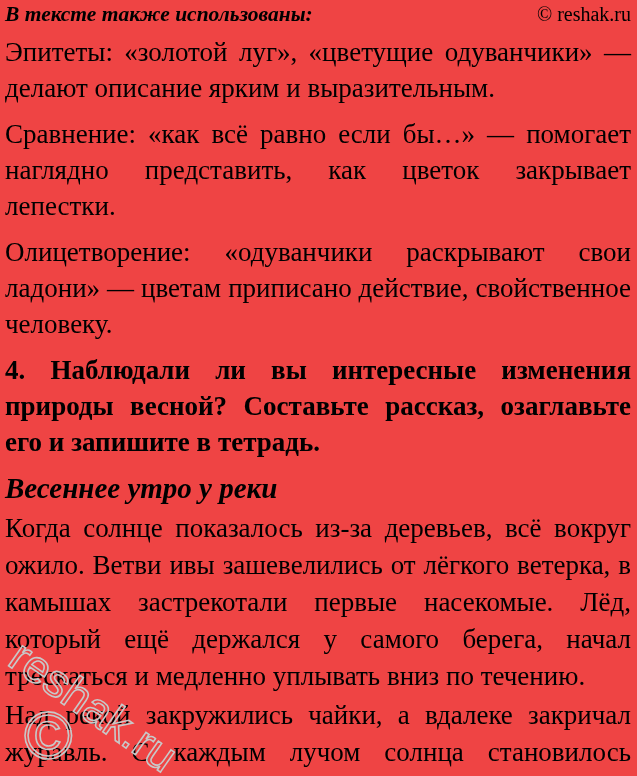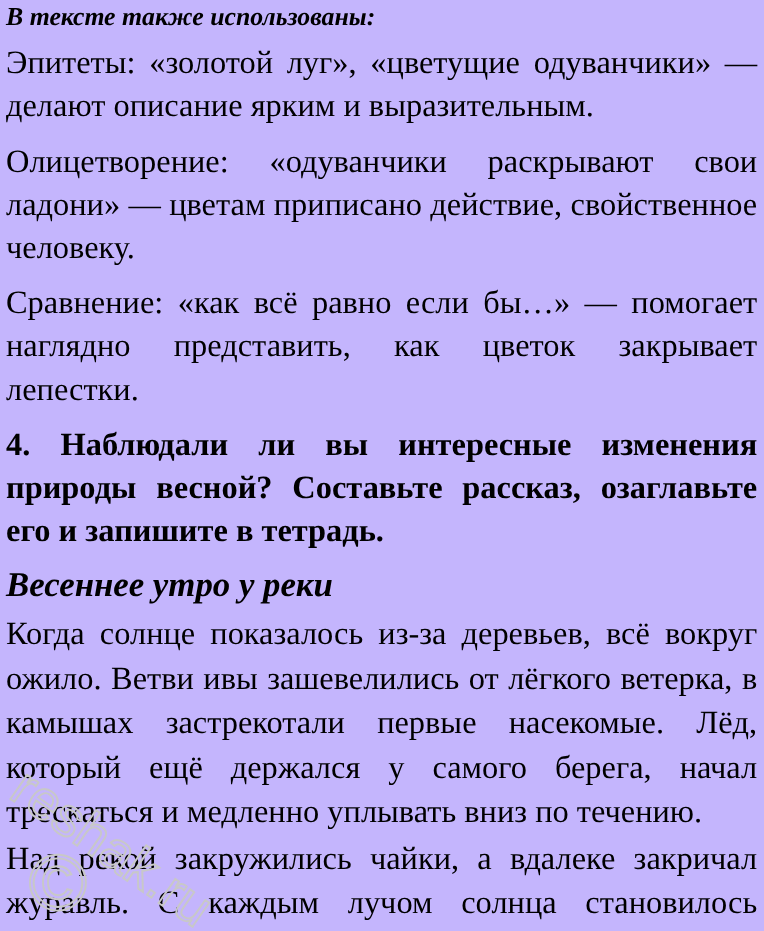--- a/index.html
+++ b/index.html
@@ -13,21 +13,21 @@
     overflow: hidden;
     font-family: "Liberation Serif", serif;
     color: #000000;
   }
   .page {
     position: relative;
     width: 637px;
     height: 776px;
     box-sizing: border-box;
     padding: 0 6px 0 5px;
-    background: #c4b5fd;
+    background: #ef4444;
   }
   .header-row {
     display: flex;
     justify-content: space-between;
     align-items: flex-start;
     line-height: 28px;
     margin-bottom: 6px;
   }
   .section-heading {
     font-size: 21.5px;
@@ -70,27 +70,28 @@
     pointer-events: none;
   }
 </style>
 </head>
 <body>
 
 <div class="page">
 
   <div class="header-row">
     <div class="section-heading">В тексте также использованы:</div>
+    <div class="copyright">© reshak.ru</div>
   </div>
 
   <p class="para">Эпитеты: «золотой луг», «цветущие одуванчики» — делают описание ярким и выразительным.</p>
 
+  <p class="para">Сравнение: «как всё равно если бы…» — помогает наглядно представить, как цветок закрывает лепестки.</p>
+
   <p class="para">Олицетворение: «одуванчики раскрывают свои ладони» — цветам приписано действие, свойственное человеку.</p>
-
-  <p class="para">Сравнение: «как всё равно если бы…» — помогает наглядно представить, как цветок закрывает лепестки.</p>
 
   <p class="para bold">4. Наблюдали ли вы интересные изменения природы весной? Составьте рассказ, озаглавьте его и запишите в тетрадь.</p>
 
   <p class="story-title">Весеннее утро у реки</p>
 
 
   <p class="para story">Когда солнце показалось из-за деревьев, всё вокруг ожило. Ветви ивы зашевелились от лёгкого ветерка, в камышах застрекотали первые насекомые. Лёд, который ещё держался у самого берега, начал трескаться и медленно уплывать вниз по течению.</p>
 
   <p class="para story last">Над рекой закружились чайки, а вдалеке закричал журавль. С каждым лучом солнца становилось теплее, и казалось, что сама природа просыпается, встречая новый весенний день.</p>
 

